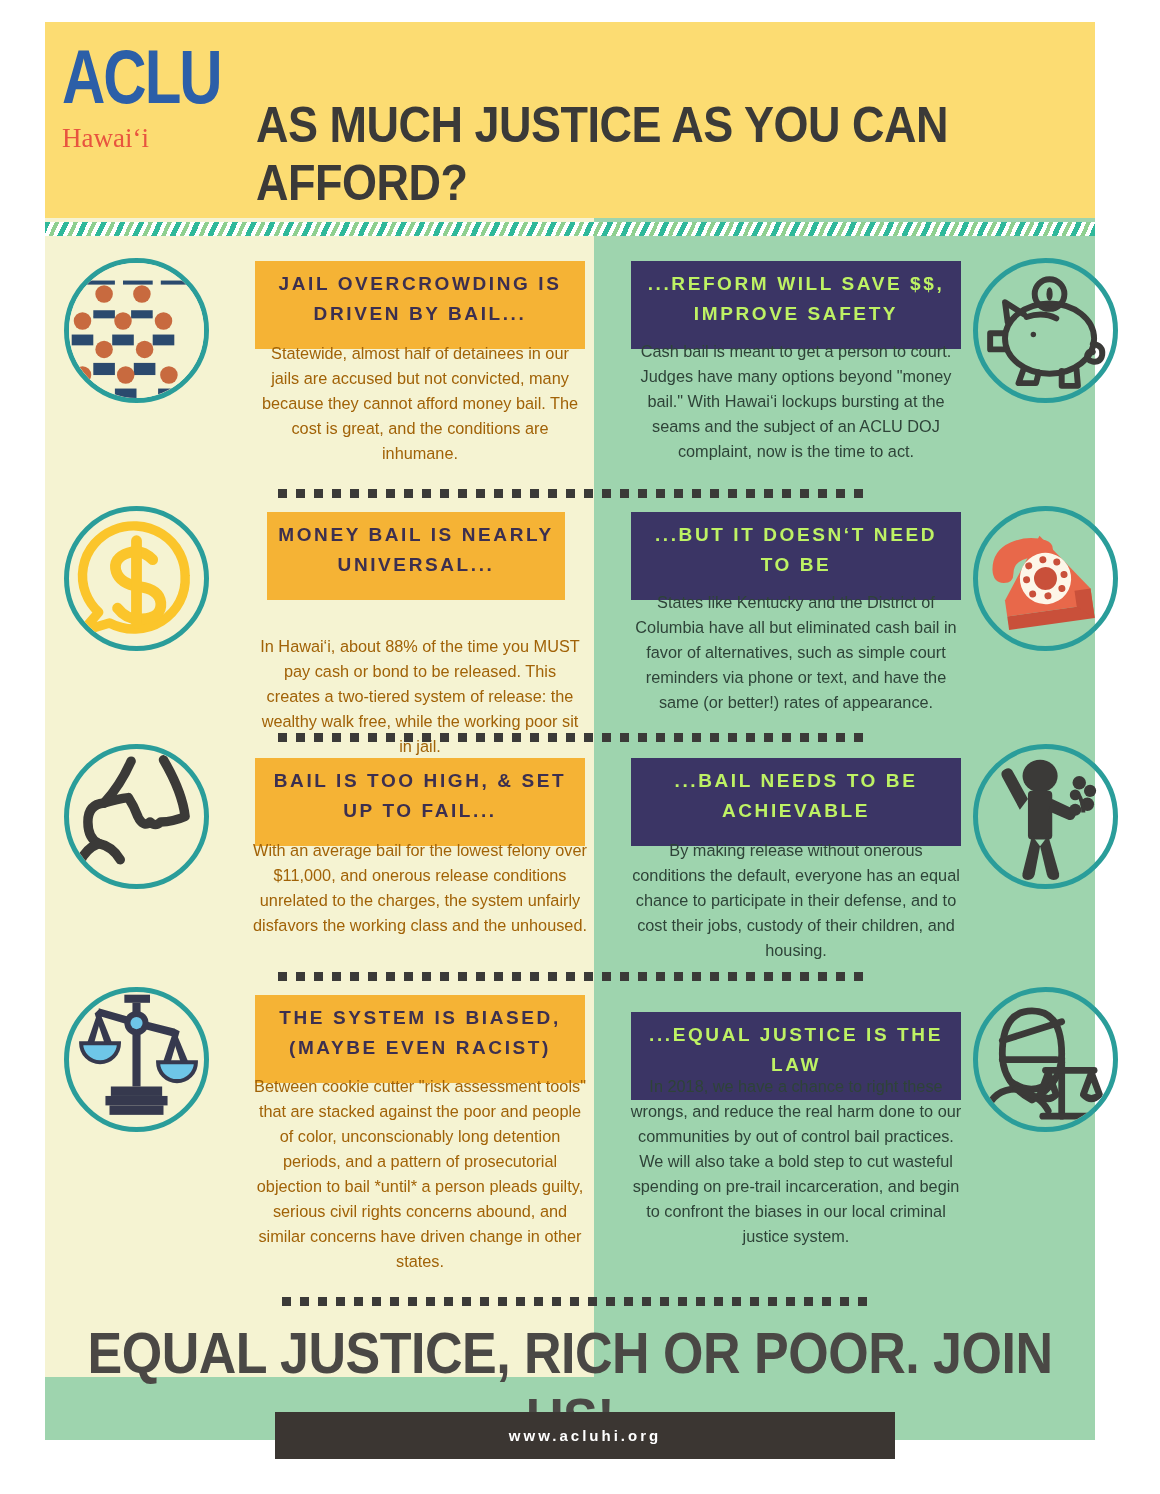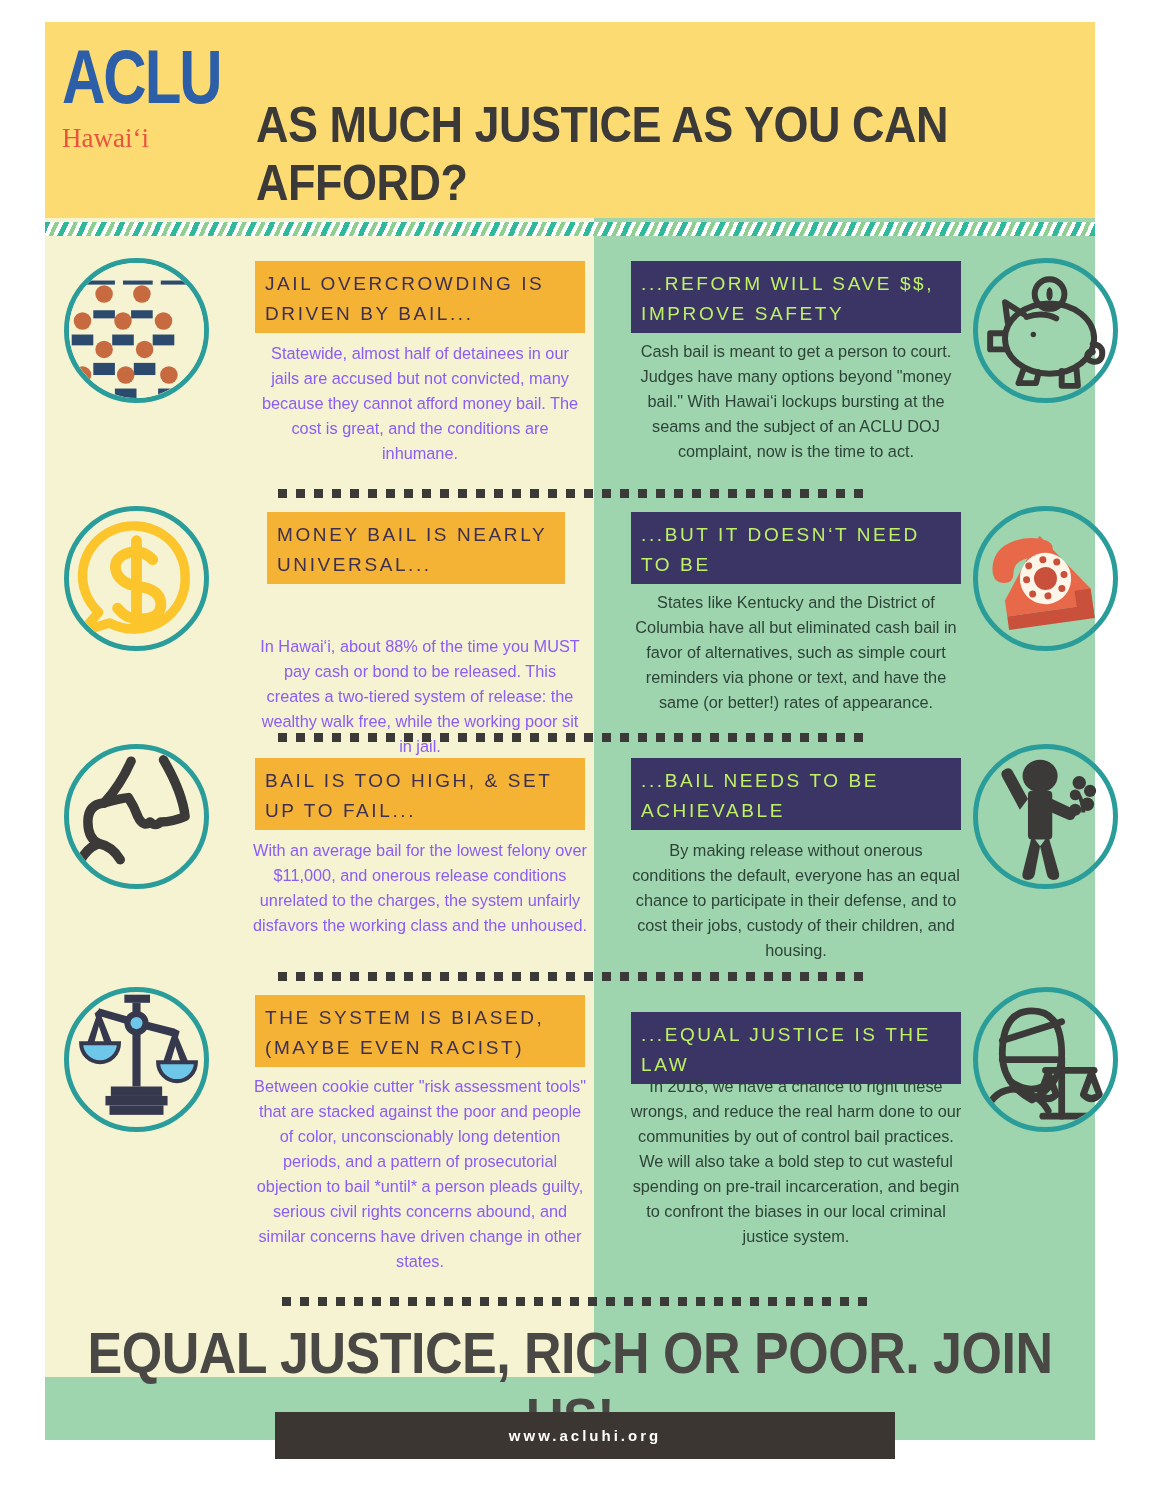--- a/index.html
+++ b/index.html
@@ -38,28 +38,28 @@
     font-size:18.5px;font-weight:bold;color:#4a4845;line-height:24px;
     letter-spacing:0.3px;
   }
   
   .row{position:absolute;left:45px;width:1050px;}
   .icon-circle{
     position:absolute;width:145px;height:145px;border-radius:50%;
     border:5px solid #2a9d9a;box-sizing:border-box;overflow:hidden;
   }
   .headband{
-    position:absolute;box-sizing:border-box;padding:8px 10px 4px 10px;
-    font-weight:normal;font-size:19px;letter-spacing:2.6px;
+    position:absolute;box-sizing:border-box;padding:8px 10px 20px 10px;
+    text-align:center;font-weight:bold;font-size:19px;letter-spacing:2.6px;
     line-height:30px;
   }
   .headband.yellow{background:#f5b335;color:#3c2f4f;}
   .headband.purple{background:#3b3565;color:#bef264;}
   .bodytext{
-    position:absolute;text-align:center;font-size:16.3px;line-height:25px;color:#8b5cf6;
+    position:absolute;text-align:center;font-size:16.3px;line-height:25px;color:#a16207;
   }
   .bodytext.dark{color:#2e4338;}
   
   .dots{
     position:absolute;height:9px;
     background-image:linear-gradient(to right,#3b3a38 0px,#3b3a38 9px,transparent 9px,transparent 18px);
     background-size:18px 9px;background-repeat:repeat-x;
   }
   
   .slogan{

